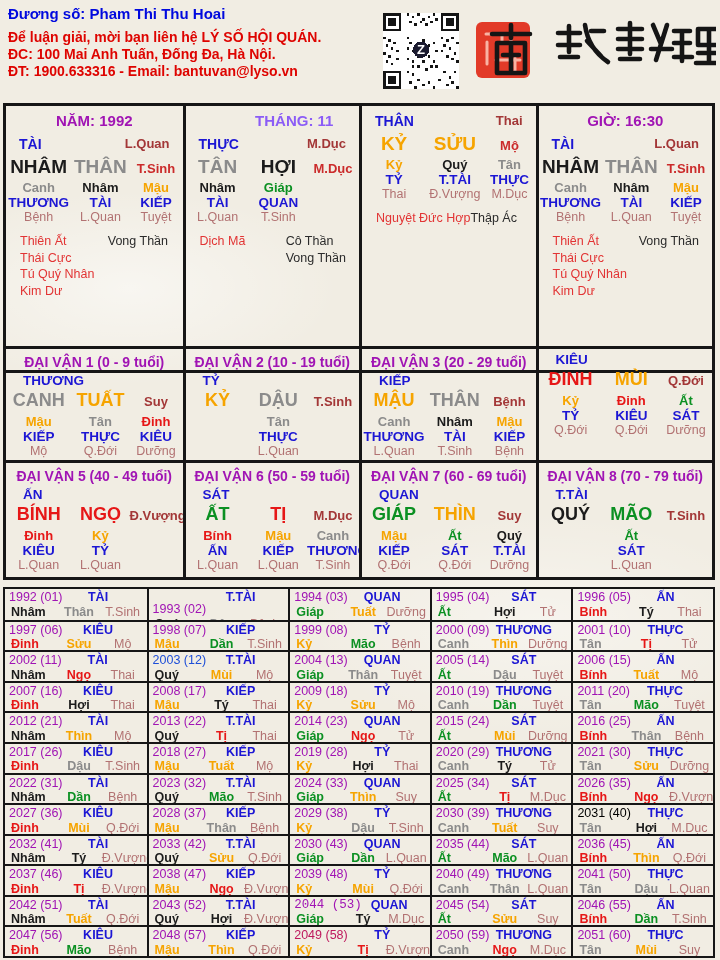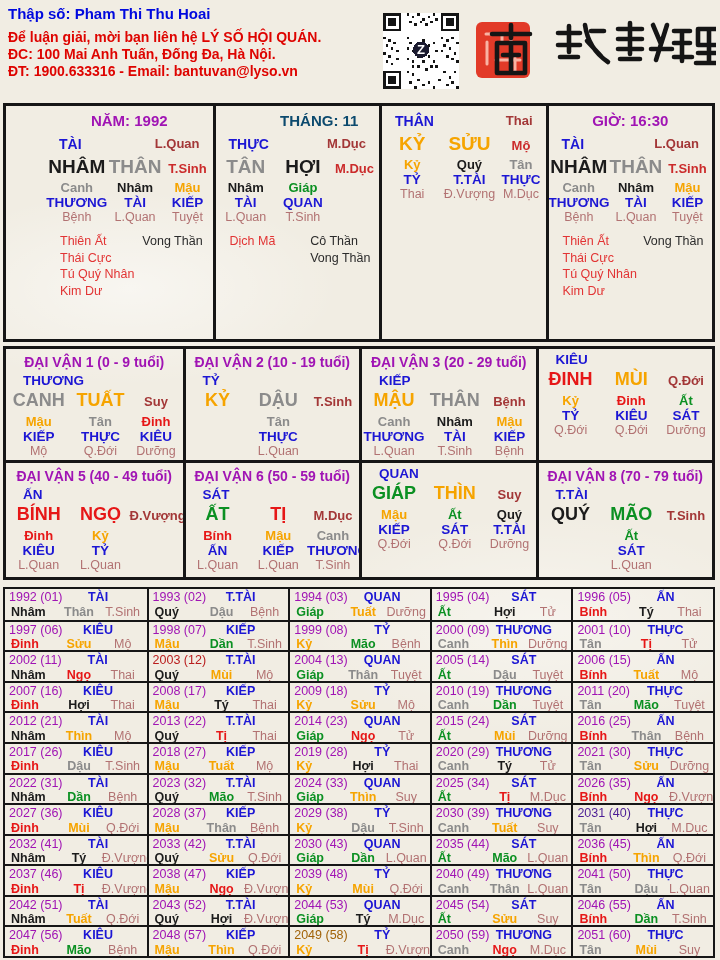--- a/index.html
+++ b/index.html
@@ -18,21 +18,21 @@
   }
   .hdr{position:absolute;left:8px;top:5px;}
   .hl{font-weight:bold;}
   .hl.b1{font-size:15px;margin-bottom:7px;}
   .hl.b2{font-size:15px;margin-bottom:9px;}
   .hl.r{font-size:14px;line-height:17px;}
   .qr{position:absolute;left:383px;top:13px;width:76px;height:76px;}
   .logo{position:absolute;left:466px;top:4px;width:250px;height:94px;}
 
   .tbl{position:absolute;left:3px;width:712px;display:grid;background:transparent;box-sizing:border-box;}
-  .pillars{top:103px;height:239px;border:3px solid #161616;grid-template-columns:repeat(4,1fr);padding-left:40px;}
+  .pillars{top:103px;height:270px;border:3px solid #161616;grid-template-columns:repeat(4,1fr);}
   .pillar{border-left:3px solid #161616;overflow:hidden;}
   .pillar:first-child{border-left:none;}
 
   .p-title{text-align:center;margin-top:6px;font-weight:bold;font-size:15px;}
   .p-top{display:flex;justify-content:space-between;padding:0 13px;margin-top:7px;font-weight:bold;}
   .p-god{font-size:14px;}
   .p-stage-strong{font-size:13px;}
   .mainrow{display:grid;grid-template-columns:37% 33% 30%;text-align:center;align-items:baseline;margin-top:4px;}
   .big{font-size:19px;font-weight:bold;}
   .mstage{font-size:13px;font-weight:bold;}
@@ -65,21 +65,21 @@
   .y-l2{display:grid;grid-template-columns:35% 34% 31%;font-size:12.5px;line-height:14.5px;}
   .y-stem{font-weight:bold;padding-left:2px;text-align:left;}
   .y-branch{font-weight:bold;text-align:center;}
   .y-stage{text-align:center;}
 </style>
 </head>
 <body>
 
 <div class="hdr">
   <div class="hl b1" style="color:#0009DE">
-    <span>Thập số:</span>
+    <span>Đương số:</span>
     <span>Pham Thi Thu Hoai</span>
   </div>
   <div class="hl r" style="color:#DE0400">Để luận giải, mời bạn liên hệ LÝ SỐ HỘI QUÁN.</div>
   <div class="hl r" style="color:#DE0400">ĐC: 100 Mai Anh Tuấn, Đống Đa, Hà Nội.</div>
   <div class="hl r" style="color:#DE0400">ĐT: 1900.633316 - Email: bantuvan@lyso.vn</div>
 </div>
 
 <svg class="qr" viewBox="0 0 29 29" shape-rendering="crispEdges">
   <rect width="29" height="29" fill="#fff"></rect>
   <path fill="#141414" fill-rule="evenodd" d="M0,0h7v7H0z M1,1h5v5H1z"></path>
@@ -141,21 +141,21 @@
           <div class="star" style="color: rgb(226, 52, 52);">Thái Cực</div>
           <div class="star" style="color: rgb(226, 52, 52);">Tú Quý Nhân</div>
           <div class="star" style="color: rgb(226, 52, 52);">Kim Dư</div>
         </div>
         <div class="stars-black">
           <div class="star" style="color: rgb(43, 43, 43);">Vong Thần</div>
         </div>
       </div>
     </div>
     <div class="pillar">
-      <div class="p-title" style="color: #0c4a6e; margin-left: 44px;">THÁNG: 11</div>
+      <div class="p-title" style="color: #8b5cf6; margin-left: 44px;">THÁNG: 11</div>
       <div class="p-top">
         <div class="p-god" style="color: rgb(28, 22, 212);">THỰC</div>
         <div class="p-stage-strong" style="color: rgb(163, 55, 55);">M.Dục</div>
       </div>
       <div class="mainrow">
         <div class="big" style="color: rgb(139, 139, 139);">TÂN</div>
         <div class="big" style="color: rgb(27, 27, 27);">HỢI</div>
         <div class="mstage" style="color: rgb(203, 43, 43);">M.Dục</div>
       </div>
       <div class="hiddenrow">
@@ -199,20 +199,28 @@
         </div>
         <div class="hcol">
           <div class="h-stem" style="color: rgb(27, 27, 27);">Quý</div>
           <div class="h-god" style="color: rgb(28, 22, 212);">T.TÀI</div>
           <div class="h-stage" style="color: rgb(178, 114, 114);">Đ.Vượng</div>
         </div>
         <div class="hcol">
           <div class="h-stem" style="color: rgb(139, 139, 139);">Tân</div>
           <div class="h-god" style="color: rgb(28, 22, 212);">THỰC</div>
           <div class="h-stage" style="color: rgb(178, 114, 114);">M.Dục</div>
+        </div>
+      </div>
+      <div class="p-stars inline">
+        <div class="stars-red">
+          <div class="star" style="color: rgb(226, 52, 52);">Nguyệt Đức Hợp</div>
+        </div>
+        <div class="stars-black">
+          <div class="star" style="color: rgb(43, 43, 43);">Thập Ác</div>
         </div>
       </div>
     </div>
     <div class="pillar">
       <div class="p-title" style="color: rgb(160, 20, 180);">GIỜ: 16:30</div>
       <div class="p-top">
         <div class="p-god" style="color: rgb(28, 22, 212);">TÀI</div>
         <div class="p-stage-strong" style="color: rgb(163, 55, 55);">L.Quan</div>
       </div>
       <div class="mainrow">
@@ -388,20 +396,21 @@
           <div class="h-stage" style="color: rgb(178, 114, 114);">L.Quan</div>
         </div>
         <div class="hcol">
           <div class="h-stem" style="color: rgb(139, 139, 139);">Canh</div>
           <div class="h-god" style="color: rgb(28, 22, 212);">THƯƠNG</div>
           <div class="h-stage" style="color: rgb(178, 114, 114);">T.Sinh</div>
         </div>
       </div>
     </div>
     <div class="dv">
+      <div class="dv-title" style="color: rgb(160, 20, 180);">ĐẠI VẬN 7 (60 - 69 tuổi)</div>
       <div class="dv-god" style="color: rgb(28, 22, 212);">QUAN</div>
       <div class="mainrow">
         <div class="big dv-big" style="color: rgb(11, 144, 34);">GIÁP</div>
         <div class="big dv-big" style="color: rgb(246, 164, 0);">THÌN</div>
         <div class="mstage" style="color: rgb(163, 55, 55);">Suy</div>
       </div>
       <div class="hiddenrow">
         <div class="hcol">
           <div class="h-stem" style="color: rgb(246, 164, 0);">Mậu</div>
           <div class="h-god" style="color: rgb(28, 22, 212);">KIẾP</div>
@@ -445,21 +454,21 @@
         <div class="y-god" style="color: rgb(28, 22, 212);">TÀI</div>
       </div>
       <div class="y-l2">
         <div class="y-stem" style="color: rgb(27, 27, 27);">Nhâm</div>
         <div class="y-branch" style="color: rgb(139, 139, 139);">Thân</div>
         <div class="y-stage" style="color: rgb(178, 114, 114);">T.Sinh</div>
       </div>
     </div>
     <div class="ycell">
       <div class="y-l1">
-        <div class="y-num" style="color: rgb(160, 20, 180);">1993 (02)</div>
+        <div class="y-num" style="color: rgb(160, 20, 180); margin-top: 12px;">1993 (02)</div>
         <div class="y-god" style="color: rgb(28, 22, 212);">T.TÀI</div>
       </div>
       <div class="y-l2">
         <div class="y-stem" style="color: rgb(27, 27, 27);">Quý</div>
         <div class="y-branch" style="color: rgb(139, 139, 139);">Dậu</div>
         <div class="y-stage" style="color: rgb(178, 114, 114);">Bệnh</div>
       </div>
     </div>
     <div class="ycell">
       <div class="y-l1">
@@ -555,21 +564,21 @@
         <div class="y-god" style="color: rgb(28, 22, 212);">TÀI</div>
       </div>
       <div class="y-l2">
         <div class="y-stem" style="color: rgb(27, 27, 27);">Nhâm</div>
         <div class="y-branch" style="color: rgb(230, 23, 23);">Ngọ</div>
         <div class="y-stage" style="color: rgb(178, 114, 114);">Thai</div>
       </div>
     </div>
     <div class="ycell">
       <div class="y-l1">
-        <div class="y-num" style="color: #b91c1c; text-align: center;">2003 (12)</div>
+        <div class="y-num" style="color: #1d4ed8; text-align: center;">2003 (12)</div>
         <div class="y-god" style="color: rgb(28, 22, 212);">T.TÀI</div>
       </div>
       <div class="y-l2">
         <div class="y-stem" style="color: rgb(27, 27, 27);">Quý</div>
         <div class="y-branch" style="color: rgb(246, 164, 0);">Mùi</div>
         <div class="y-stage" style="color: rgb(178, 114, 114);">Mộ</div>
       </div>
     </div>
     <div class="ycell">
       <div class="y-l1">
@@ -863,21 +872,21 @@
         <div class="y-god" style="color: rgb(28, 22, 212);">THƯƠNG</div>
       </div>
       <div class="y-l2">
         <div class="y-stem" style="color: rgb(139, 139, 139);">Canh</div>
         <div class="y-branch" style="color: rgb(246, 164, 0);">Tuất</div>
         <div class="y-stage" style="color: rgb(178, 114, 114);">Suy</div>
       </div>
     </div>
     <div class="ycell">
       <div class="y-l1">
-        <div class="y-num" style="color: #4c1d95;">2031 (40)</div>
+        <div class="y-num" style="color: #000000;">2031 (40)</div>
         <div class="y-god" style="color: rgb(28, 22, 212);">THỰC</div>
       </div>
       <div class="y-l2">
         <div class="y-stem" style="color: rgb(139, 139, 139);">Tân</div>
         <div class="y-branch" style="color: rgb(27, 27, 27);">Hợi</div>
         <div class="y-stage" style="color: rgb(178, 114, 114);">M.Dục</div>
       </div>
     </div>
     <div class="ycell">
       <div class="y-l1">
@@ -1006,21 +1015,21 @@
         <div class="y-god" style="color: rgb(28, 22, 212);">T.TÀI</div>
       </div>
       <div class="y-l2">
         <div class="y-stem" style="color: rgb(27, 27, 27);">Quý</div>
         <div class="y-branch" style="color: rgb(27, 27, 27);">Hợi</div>
         <div class="y-stage" style="color: rgb(178, 114, 114);">Đ.Vượng</div>
       </div>
     </div>
     <div class="ycell">
       <div class="y-l1">
-        <div class="y-num" style="color: rgb(160, 20, 180);">2044 (53)</div>
+        <div class="y-num" style="color: rgb(160, 20, 180); font-family: Liberation Mono, monospace;">2044 (53)</div>
         <div class="y-god" style="color: rgb(28, 22, 212);">QUAN</div>
       </div>
       <div class="y-l2">
         <div class="y-stem" style="color: rgb(11, 144, 34);">Giáp</div>
         <div class="y-branch" style="color: rgb(27, 27, 27);">Tý</div>
         <div class="y-stage" style="color: rgb(178, 114, 114);">M.Dục</div>
       </div>
     </div>
     <div class="ycell">
       <div class="y-l1">
@@ -1061,21 +1070,21 @@
         <div class="y-god" style="color: rgb(28, 22, 212);">KIẾP</div>
       </div>
       <div class="y-l2">
         <div class="y-stem" style="color: rgb(246, 164, 0);">Mậu</div>
         <div class="y-branch" style="color: rgb(246, 164, 0);">Thìn</div>
         <div class="y-stage" style="color: rgb(178, 114, 114);">Q.Đới</div>
       </div>
     </div>
     <div class="ycell">
       <div class="y-l1">
-        <div class="y-num" style="color: #a16207;">2049 (58)</div>
+        <div class="y-num" style="color: #be185d;">2049 (58)</div>
         <div class="y-god" style="color: rgb(28, 22, 212);">TỶ</div>
       </div>
       <div class="y-l2">
         <div class="y-stem" style="color: rgb(246, 164, 0);">Kỷ</div>
         <div class="y-branch" style="color: rgb(230, 23, 23);">Tị</div>
         <div class="y-stage" style="color: rgb(178, 114, 114);">Đ.Vượng</div>
       </div>
     </div>
     <div class="ycell">
       <div class="y-l1">

